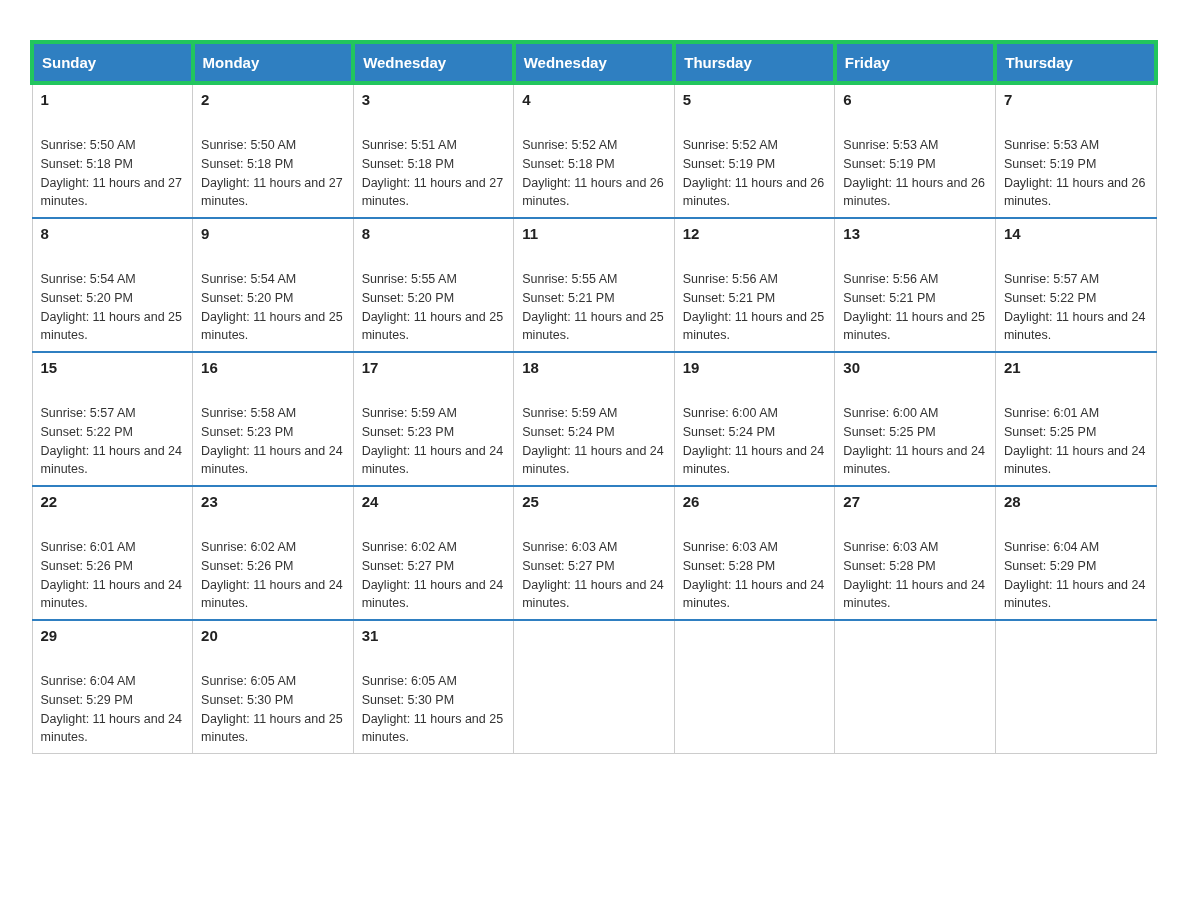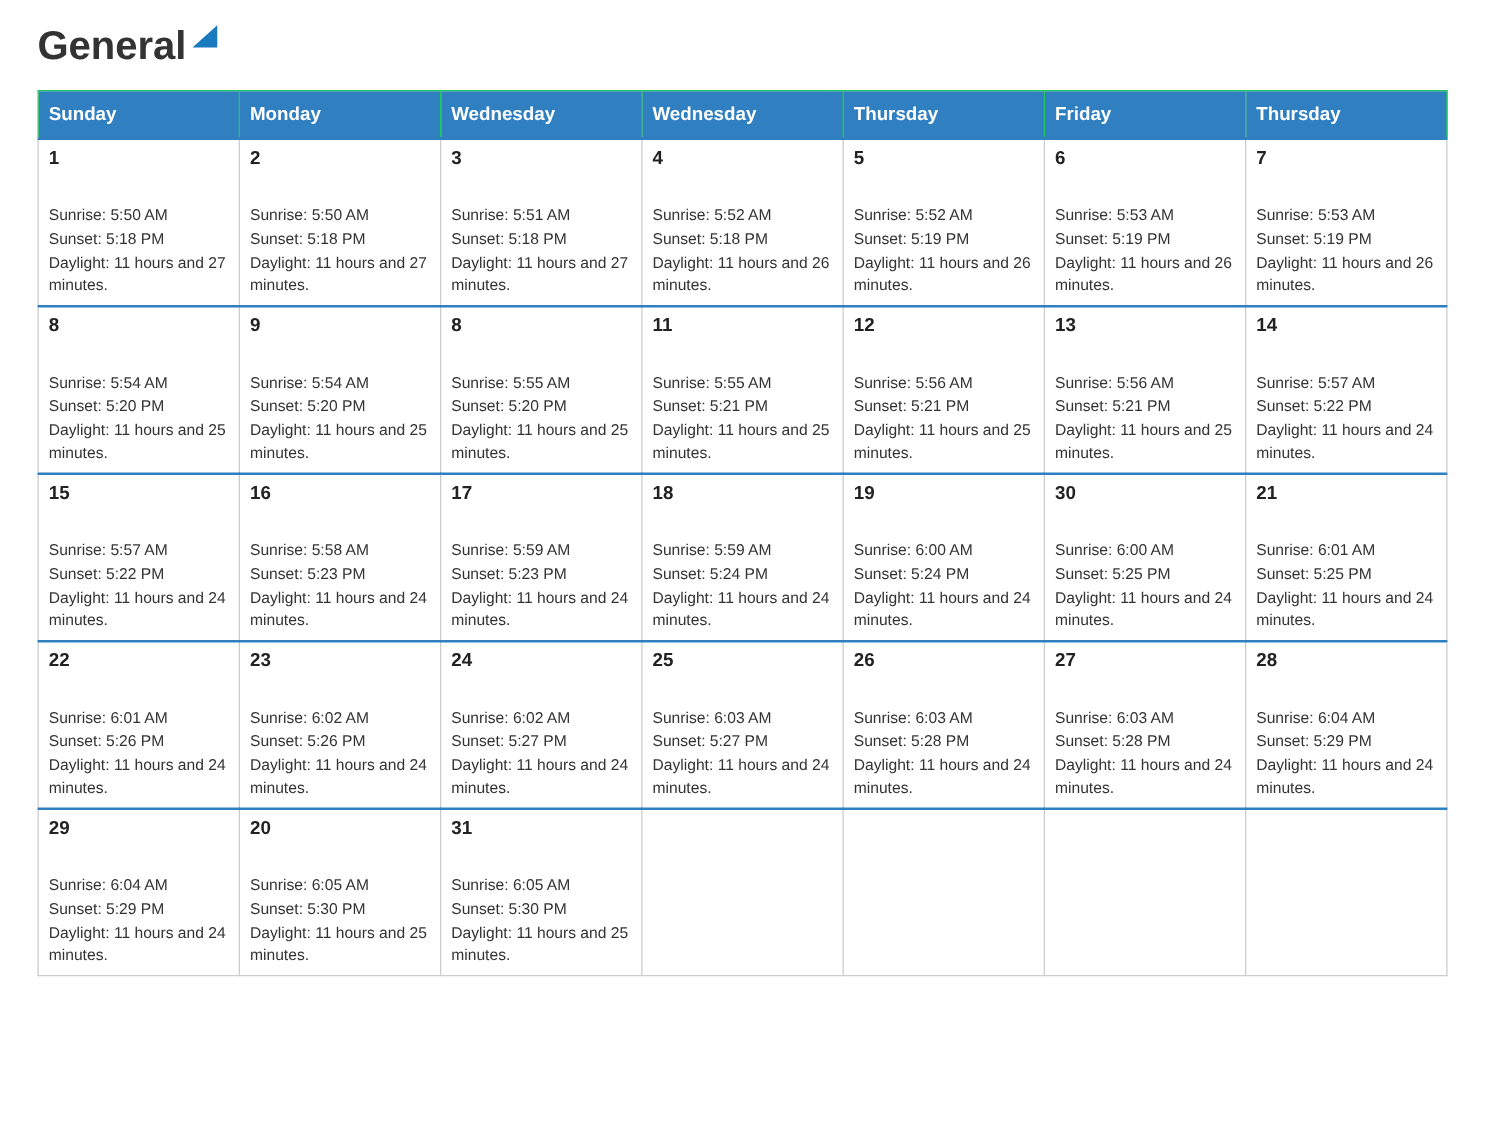--- a/index.html
+++ b/index.html
@@ -40,21 +40,21 @@
       border-collapse: collapse;
       font-size: 13px;
     }
     .calendar thead tr th {
       background-color: #2f7fc1;
       color: #fff;
       padding: 10px 8px;
       text-align: left;
       font-size: 15px;
       font-weight: bold;
-      border: 1px solid #22c55e;
+      border: 4px solid #22c55e;
     }
     .calendar tbody tr td {
       border: 1px solid #ccc;
       padding: 6px 8px;
       vertical-align: top;
       width: 14.28%;
     }
     .calendar tbody tr {
       border-top: 2px solid #2f7fc1;
     }
@@ -74,28 +74,20 @@
     .empty-cell {
       background: #fff;
     }
   </style>
 </head>
 <body>
 
 <div class="header">
   <div class="logo">
   <div style="line-height:1;">
-    <div style="display:flex; align-items:center;">
-      <span style="font-family:Arial; font-size:32px; font-weight:bold; color:#333;">General</span>
-      <span style="display:inline-block; margin-left:3px; margin-top:-10px;">
-        <svg width="22" height="22" viewBox="0 0 22 22">
-              <polygon points="2,20 22,20 22,2" fill="#1a7abf"></polygon>
-            </svg>
-      </span>
-    </div>
   </div>
 </div>
   <div class="title-section">
     <h1></h1>
     <h2></h2>
   </div>
 </div>
 
 <table class="calendar">
   <thead>

